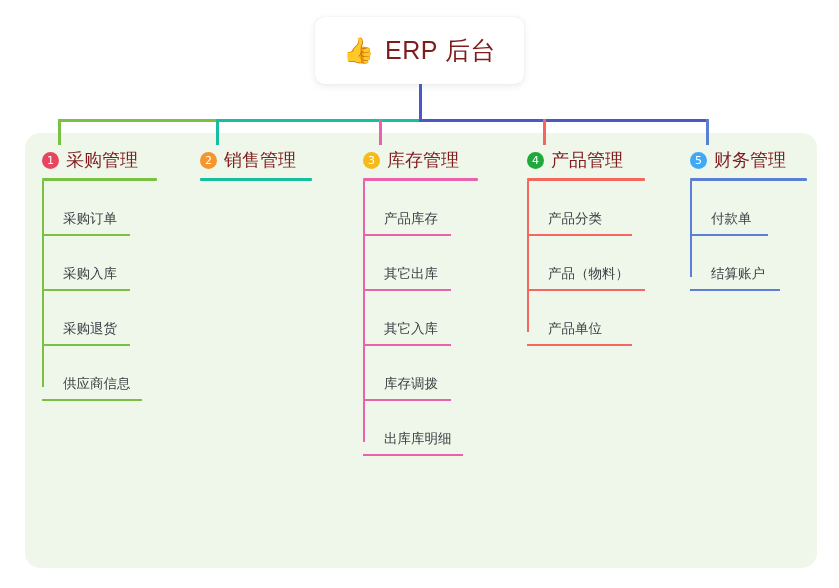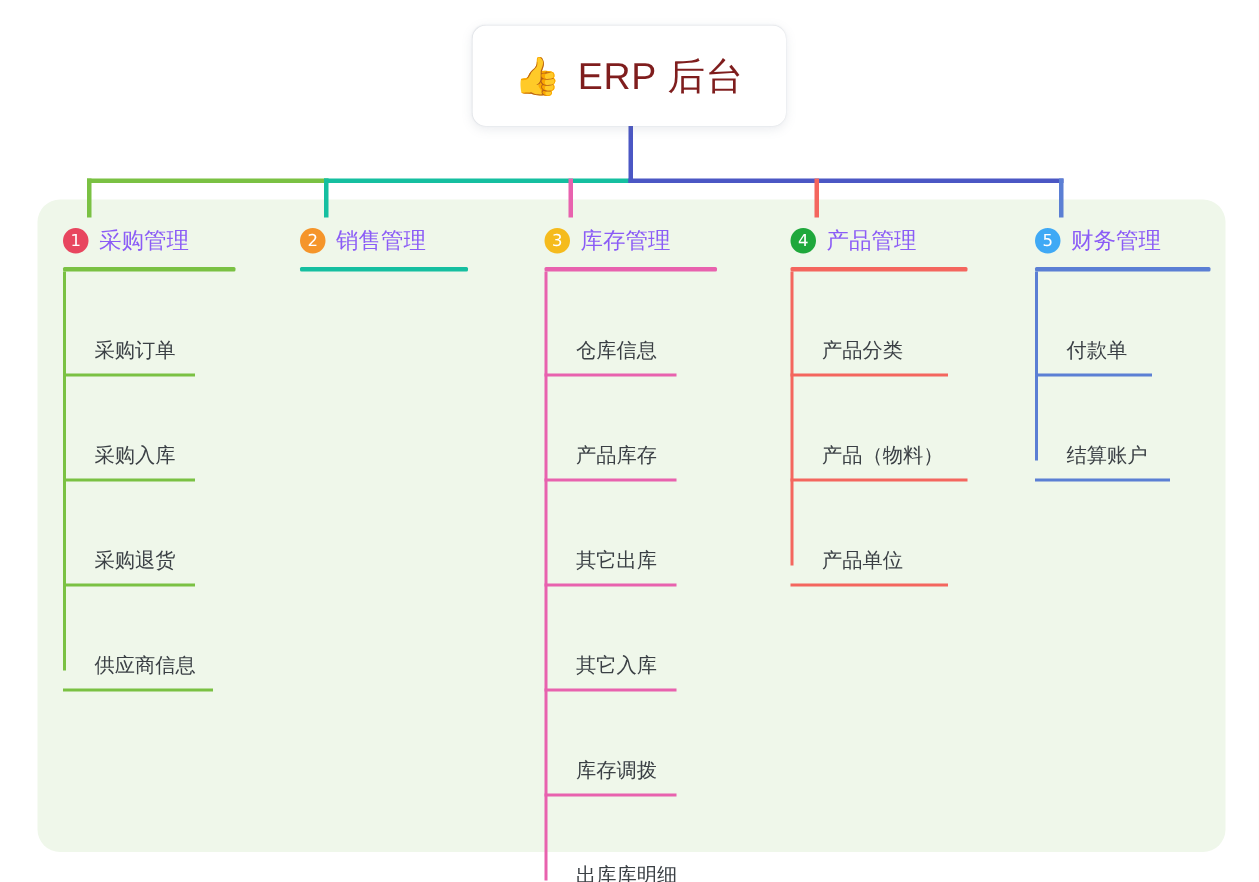--- a/index.html
+++ b/index.html
@@ -87,43 +87,43 @@
     height: 17px;
     border-radius: 50%;
     color: #ffffff;
     font-size: 11px;
     line-height: 17px;
     text-align: center;
     flex: 0 0 auto;
     font-family: "DejaVu Sans", sans-serif;
   }
   .branch-title {
-    font-size: 15px;
-    color: #8b5cf6;
+    font-size: 18px;
+    color: #7f1d1d;
   }
   .head-rule {
     height: 3px;
     border-radius: 1px;
     margin-top: 6px;
   }
 
   .leaves {
     position: relative;
     margin-top: 0px;
   }
   .spine {
     position: absolute;
     left: 0;
     top: 0;
     bottom: 14px;
     width: 2px;
   }
   .leaf {
     position: relative;
-    height: 70px;
+    height: 55px;
     box-sizing: border-box;
   }
   .leaf-label {
     position: absolute;
     left: 21px;
     bottom: 8px;
     font-size: 13.5px;
     color: #3b4045;
     white-space: nowrap;
   }
@@ -196,24 +196,20 @@
       </div>
       <div class="branch" style="left: 363px; top: 148px;">
         <div class="branch-head">
           <span class="badge" style="background: rgb(245, 187, 29);">3</span>
           <span class="branch-title">库存管理</span>
         </div>
         <div class="head-rule" style="width: 115px; background: rgb(232, 98, 174);"></div>
         <div class="leaves">
           <div class="spine" style="background: rgb(232, 98, 174);"></div>
           <div class="leaf">
-            <span class="leaf-label">仓库信息</span>
-            <div class="leaf-rule" style="width: 88px; background: rgb(232, 98, 174);"></div>
-          </div>
-          <div class="leaf">
             <span class="leaf-label">产品库存</span>
             <div class="leaf-rule" style="width: 88px; background: rgb(232, 98, 174);"></div>
           </div>
           <div class="leaf">
             <span class="leaf-label">其它出库</span>
             <div class="leaf-rule" style="width: 88px; background: rgb(232, 98, 174);"></div>
           </div>
           <div class="leaf">
             <span class="leaf-label">其它入库</span>
             <div class="leaf-rule" style="width: 88px; background: rgb(232, 98, 174);"></div>

